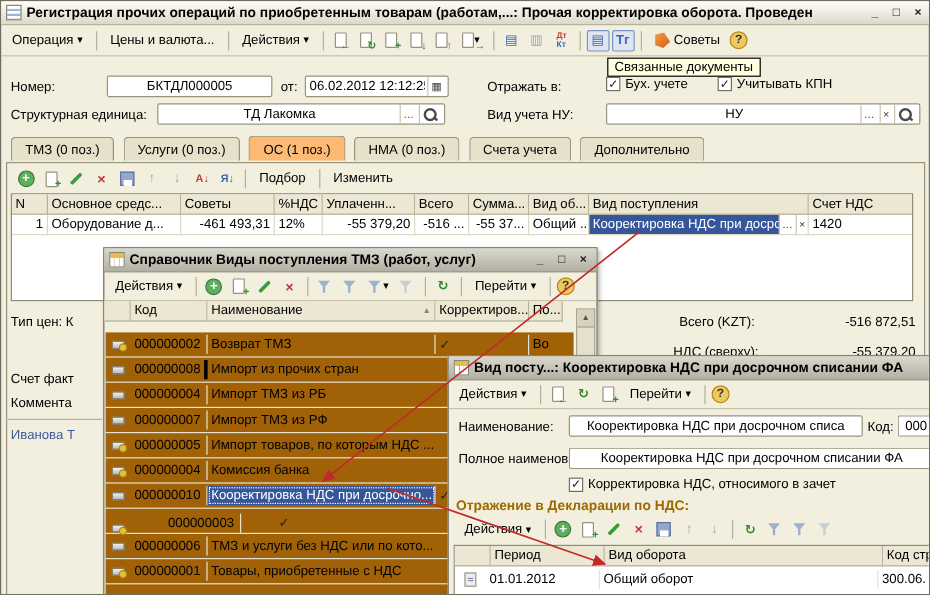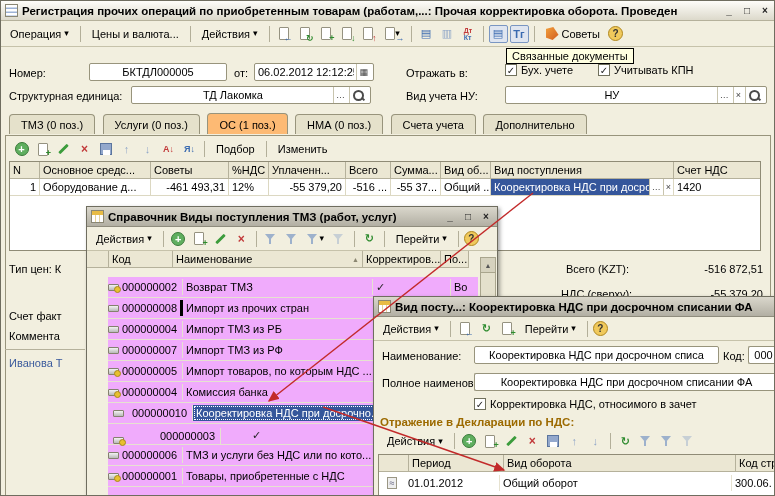--- a/index.html
+++ b/index.html
@@ -333,21 +333,21 @@
       <span class="th" style="width:22px;"></span>
       <span class="th" style="width:64px;">Код</span>
       <span class="th" style="width:190px;display:flex;justify-content:space-between;align-items:center;">
           <span>Наименование</span>
           <span class="caret" style="color:#8a8670;font-size:7px;">▲</span>
         </span>
       <span class="th" style="width:78px;">Корректиров...</span>
       <span class="th" style="width:28px;">По...</span>
     </div>
 
-    <div style="position:absolute;left:1px;top:70px;right:19px;bottom:1px;background:#f0abfc;margin-left:20px;">
+    <div style="position:absolute;left:1px;top:70px;right:19px;bottom:1px;background:#a16207;">
       <div style="display:flex;height:21px;align-items:center;border-bottom:1px solid #e6e2d0;">
         <span style="width:21px;display:flex;justify-content:center;">
             <span class="rowic dot"></span>
           </span>
         <span class="td" style="width:64px;border-right:1px solid #e6e2d0;">000000002</span>
         <span class="td" style="width:190px;border-right:1px solid #e6e2d0;">Возврат ТМЗ</span>
         <span class="td chk" style="width:78px;border-right:1px solid #e6e2d0;">✓</span>
         <span class="td" style="width:28px;border-right:none;">Во</span>
       </div>
       <div style="display:flex;height:21px;align-items:center;border-bottom:1px solid #e6e2d0;">

